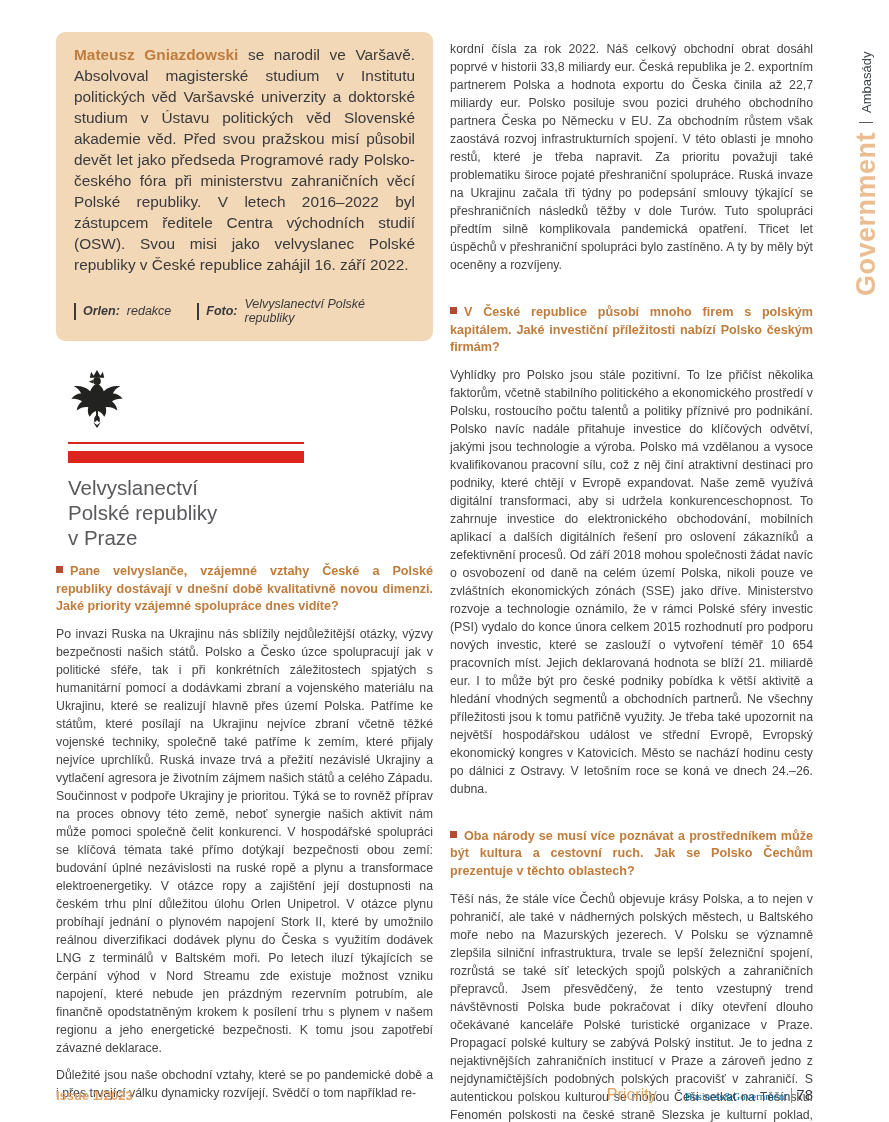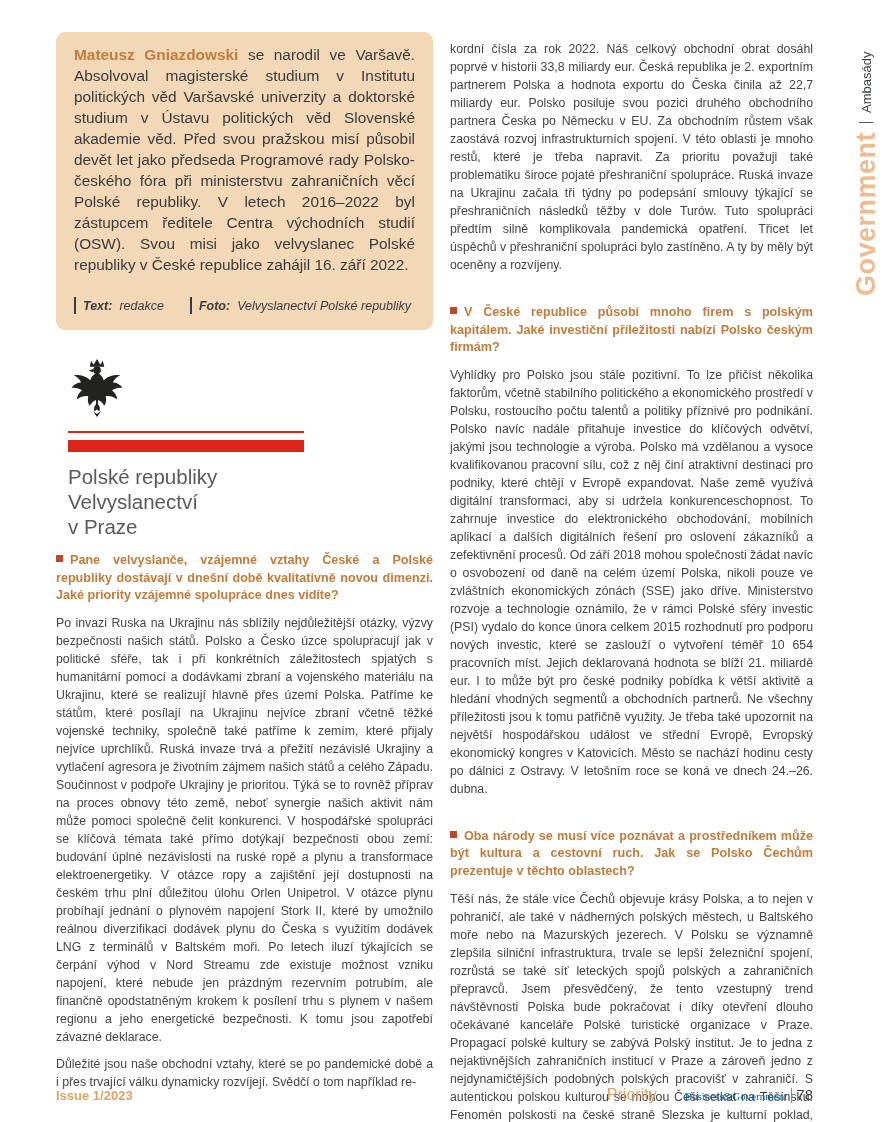--- a/index.html
+++ b/index.html
@@ -86,21 +86,21 @@
 
 <div class="page">
 
   <div class="col-left">
 
     <aside class="bio-box">
       <p class="bio-text"><strong class="bio-name">Mateusz Gniazdowski</strong> <span>se narodil ve Varšavě. Absolvoval magisterské studium v Institutu politických věd Varšavské univerzity a doktorské studium v Ústavu politických věd Slovenské akademie věd. Před svou pražskou misí působil devět let jako předseda Programové rady Polsko-českého fóra při ministerstvu zahraničních věcí Polské republiky. V letech 2016–2022 byl zástupcem ředitele Centra východních studií (OSW). Svou misi jako velvyslanec Polské republiky v České republice zahájil 16. září 2022.</span></p>
       <div class="credits">
         <div class="credit">
           <span class="credit-bar"></span>
-          <span class="credit-label">Text:</span>
+          <span class="credit-label">Orlen:</span>
           <span class="credit-value">redakce</span>
         </div>
         <div class="credit">
           <span class="credit-bar"></span>
           <span class="credit-label">Foto:</span>
           <span class="credit-value">Velvyslanectví Polské republiky</span>
         </div>
       </div>
     </aside>
 
@@ -134,22 +134,22 @@
                    C95 53 100 48 108 44
                    C97 42 84 45 74 54
                    C72 48 68 42 60 38 Z"></path>
 
           <path d="M52 118 l8 6 8-6 -8 12z"></path>
         </g>
       </svg>
       <div class="flag-thin"></div>
       <div class="flag-thick"></div>
       <h1 class="embassy-name">
+        <span>Velvyslanectví</span>
         <span>Polské republiky</span>
-        <span>Velvyslanectví</span>
         <span>v Praze</span>
       </h1>
     </div>
 
     <p class="question first"><span class="q-bullet"></span><span>Pane velvyslanče, vzájemné vztahy České a Polské republiky dostávají v dnešní době kvalitativně novou dimenzi. Jaké priority vzájemné spolupráce dnes vidíte?</span></p>
 
     <p class="body-par">Po invazi Ruska na Ukrajinu nás sblížily nejdůležitější otázky, výzvy bezpečnosti našich států. Polsko a Česko úzce spolupracují jak v politické sféře, tak i při konkrétních záležitostech spjatých s humanitární pomocí a dodávkami zbraní a vojenského materiálu na Ukrajinu, které se realizují hlavně přes území Polska. Patříme ke státům, které posílají na Ukrajinu nejvíce zbraní včetně těžké vojenské techniky, společně také patříme k zemím, které přijaly nejvíce uprchlíků. Ruská invaze trvá a přežití nezávislé Ukrajiny a vytlačení agresora je životním zájmem našich států a celého Západu. Součinnost v podpoře Ukrajiny je prioritou. Týká se to rovněž příprav na proces obnovy této země, neboť synergie našich aktivit nám může pomoci společně čelit konkurenci. V hospodářské spolupráci se klíčová témata také přímo dotýkají bezpečnosti obou zemí: budování úplné nezávislosti na ruské ropě a plynu a transformace elektroenergetiky. V otázce ropy a zajištění její dostupnosti na českém trhu plní důležitou úlohu Orlen Unipetrol. V otázce plynu probíhají jednání o plynovém napojení Stork II, které by umožnilo reálnou diverzifikaci dodávek plynu do Česka s využitím dodávek LNG z terminálů v Baltském moři. Po letech iluzí týkajících se čerpání výhod v Nord Streamu zde existuje možnost vzniku napojení, které nebude jen prázdným rezervním potrubím, ale finančně opodstatněným krokem k posílení trhu s plynem v našem regionu a jeho energetické bezpečnosti. K tomu jsou zapotřebí závazné deklarace.</p>
     <p class="body-par">Důležité jsou naše obchodní vztahy, které se po pandemické době a i přes trvající válku dynamicky rozvíjejí. Svědčí o tom například re-</p>
   </div>
 

